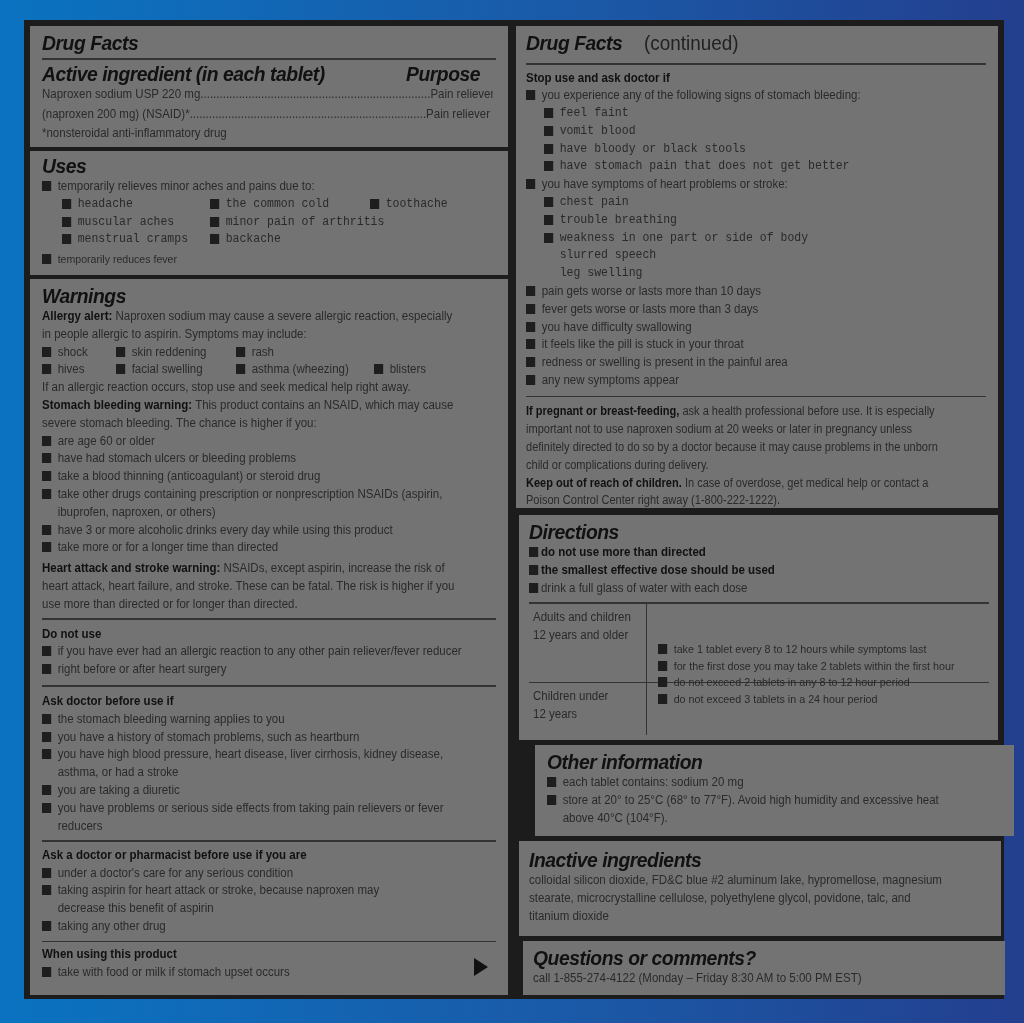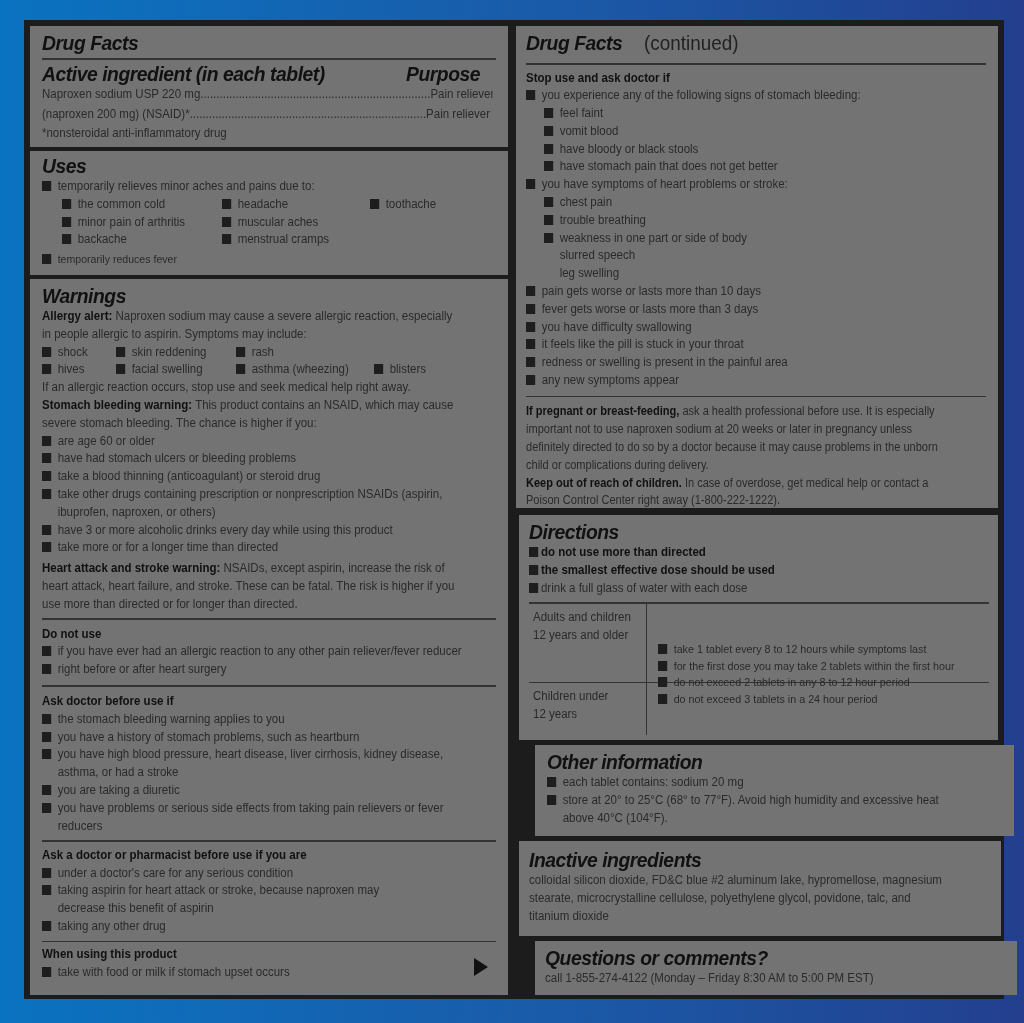--- a/index.html
+++ b/index.html
@@ -17,21 +17,21 @@
   }
   .title {
     font-family:"Liberation Sans", sans-serif; font-weight:bold; font-style:italic;
     font-size:21px; letter-spacing:-0.5px; color:#111; line-height:24px;
     transform:scaleX(0.92); transform-origin:left;
   }
   .t { font-size:12.5px; line-height:17.8px; color:#2a2a2a; transform:scaleX(0.92); transform-origin:left; white-space:nowrap; }
   .b { font-weight:bold; color:#111; }
   .bul { display:flex; align-items:flex-start; }
   .sq { display:inline-block; width:10px; height:10px; background:#1e1e1e; margin:3px 7px 0 0; flex:none; }
-  .sub { padding-left:18px; }
+  .sub { padding-left:18px;font-family:Liberation Mono, monospace; }
   .hr { height:2px; background:#333; }
   .hrthin { height:1.5px; background:#333; }
   .cols { display:flex; }
   .col { flex:none; }
 </style>
 </head>
 <body>
 
 <div class="frame"></div>
 
@@ -51,46 +51,46 @@
   <div class="t">*nonsteroidal anti-inflammatory drug</div>
 </div>
 
 <div class="box" style="left:30px;top:151px;width:478px;height:124px;padding:3px 4px 0 12px;">
   <div class="title">Uses</div>
   <div class="t bul">
       <span class="sq"></span>
       <span>temporarily relieves minor aches and pains due to:</span>
     </div>
   <div class="cols sub" style="padding-left:20px;">
+    <div class="col" style="width:148px;">
+      <div class="t bul">
+          <span class="sq"></span>
+          <span>headache</span>
+        </div>
+      <div class="t bul">
+          <span class="sq"></span>
+          <span>muscular aches</span>
+        </div>
+      <div class="t bul">
+          <span class="sq"></span>
+          <span>menstrual cramps</span>
+        </div>
+    </div>
     <div class="col" style="width:160px;">
       <div class="t bul">
           <span class="sq"></span>
           <span>the common cold</span>
         </div>
       <div class="t bul">
           <span class="sq"></span>
           <span>minor pain of arthritis</span>
         </div>
       <div class="t bul">
           <span class="sq"></span>
           <span>backache</span>
-        </div>
-    </div>
-    <div class="col" style="width:148px;">
-      <div class="t bul">
-          <span class="sq"></span>
-          <span>headache</span>
-        </div>
-      <div class="t bul">
-          <span class="sq"></span>
-          <span>muscular aches</span>
-        </div>
-      <div class="t bul">
-          <span class="sq"></span>
-          <span>menstrual cramps</span>
         </div>
     </div>
     <div class="col">
       <div class="t bul">
           <span class="sq"></span>
           <span>toothache</span>
         </div>
     </div>
   </div>
   <div class="t bul" style="margin-top:2px;font-size:11.5px;">
@@ -375,16 +375,16 @@
   <div class="t" style="padding-left:17px;">above 40°C (104°F).</div>
 </div>
 
 <div class="box" style="left:519px;top:841px;width:482px;height:95px;padding:7px 9px 0 10px;">
   <div class="title">Inactive ingredients</div>
   <div class="t">colloidal silicon dioxide, FD&amp;C blue #2 aluminum lake, hypromellose, magnesium</div>
   <div class="t">stearate, microcrystalline cellulose, polyethylene glycol, povidone, talc, and</div>
   <div class="t">titanium dioxide</div>
 </div>
 
-<div class="box" style="left:535px;top:941px;width:482px;height:54px;padding:5px 9px 0 10px;">
+<div class="box" style="left:523px;top:941px;width:482px;height:54px;padding:5px 9px 0 10px;">
   <div class="title">Questions or comments?</div>
   <div class="t">call 1-855-274-4122 (Monday – Friday 8:30 AM to 5:00 PM EST)</div>
 </div>
 
 </body></html>

